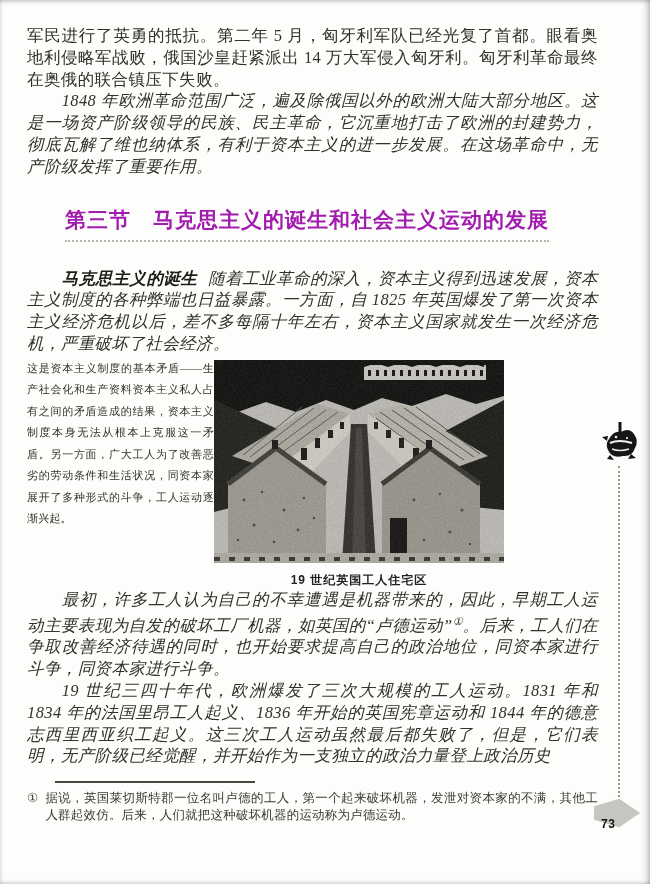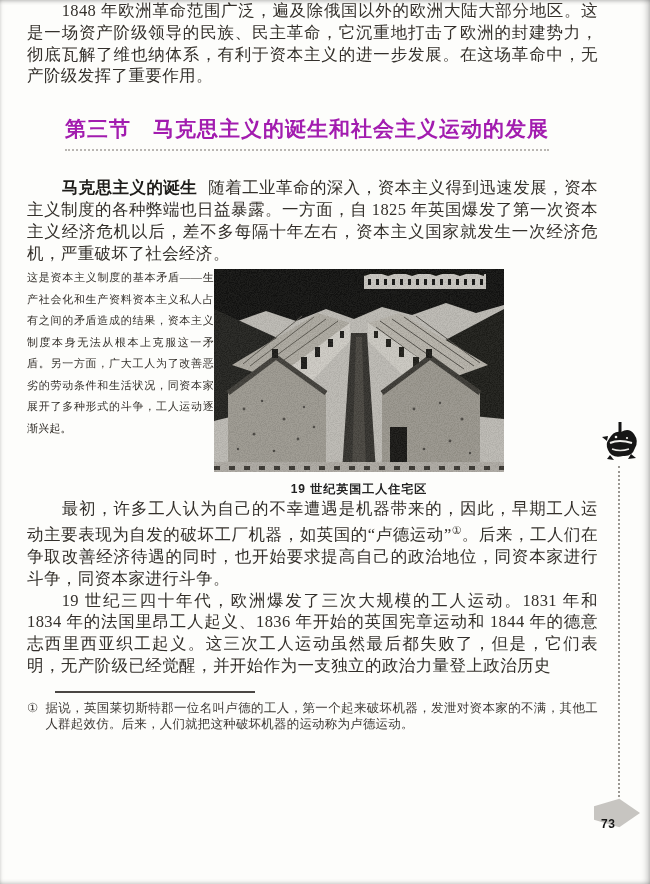--- a/index.html
+++ b/index.html
@@ -9,21 +9,21 @@
     font-family:"Liberation Serif","DejaVu Serif",serif;
     color:#34302b;
     box-shadow: inset 0 3px 4px -2px rgba(0,0,0,.22),
                 inset -5px 0 7px -3px rgba(0,0,0,.28),
                 inset 3px 0 5px -3px rgba(0,0,0,.12),
                 inset 0 -3px 4px -2px rgba(0,0,0,.15);
   }
   .content{position:absolute; left:27px; top:0; width:571px;}
   p.body{ margin:0; font-size:16.5px; line-height:21.8px; letter-spacing:.4px;
     text-align:justify; }
-  p.ind{ text-indent:2.1em; }
+  p.ind{ text-indent:2.1em;font-style:italic; }
   .heading-wrap{ margin:28px 0 26px 38px; }
   .section-heading{
     display:inline-block; margin:0;
     font-family:"Liberation Sans","DejaVu Sans",sans-serif;
     font-weight:bold; font-size:21px; letter-spacing:1px;
     color:#a21caf;
     border-bottom:2px dotted #b9b6b2; padding-bottom:6px;
   }
   .runin{ font-family:"Liberation Sans","DejaVu Sans",sans-serif;
     font-weight:bold; color:#1e1c19; margin-right:11px; }
@@ -56,20 +56,21 @@
   .tab-num{ position:absolute; left:7px; top:6px;
     font-family:"Liberation Sans","DejaVu Sans",sans-serif;
     font-weight:bold; font-size:12px; color:#161616; letter-spacing:.5px;margin-top:15px; }
 </style>
 </head>
 <body>
 
 <div class="page">
   <div class="content">
 
+    <p class="body" style="margin-top:25px">军民进行了英勇的抵抗。第二年 5 月，匈牙利军队已经光复了首都。眼看奥地利侵略军战败，俄国沙皇赶紧派出 14 万大军侵入匈牙利。匈牙利革命最终在奥俄的联合镇压下失败。</p>
 
     <p class="body ind">1848 年欧洲革命范围广泛，遍及除俄国以外的欧洲大陆大部分地区。这是一场资产阶级领导的民族、民主革命，它沉重地打击了欧洲的封建势力，彻底瓦解了维也纳体系，有利于资本主义的进一步发展。在这场革命中，无产阶级发挥了重要作用。</p>
 
     <div class="heading-wrap">
       <h2 class="section-heading">第三节　马克思主义的诞生和社会主义运动的发展</h2>
     </div>
 
     <p class="body ind">
       <span class="runin">马克思主义的诞生</span><span>随着工业革命的深入，资本主义得到迅速发展，资本主义制度的各种弊端也日益暴露。一方面，自 1825 年英国爆发了第一次资本主义经济危机以后，差不多每隔十年左右，资本主义国家就发生一次经济危机，严重破坏了社会经济。</span>
     </p>

